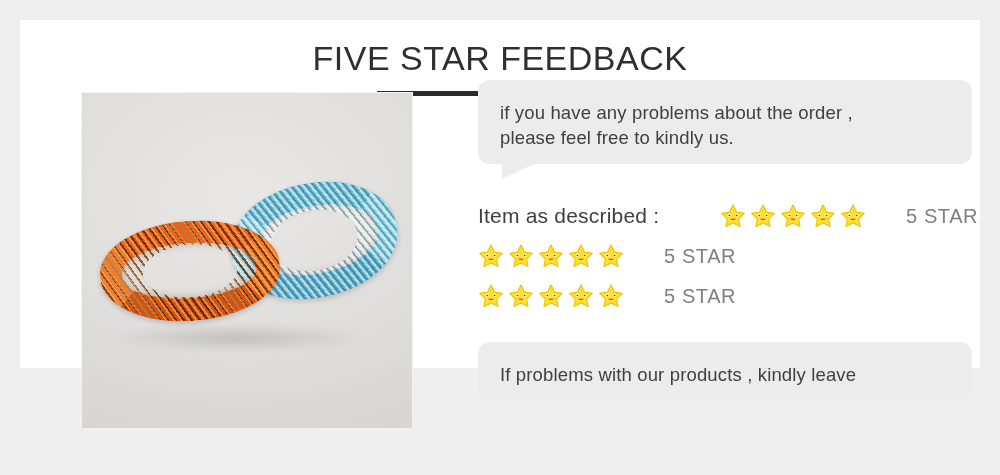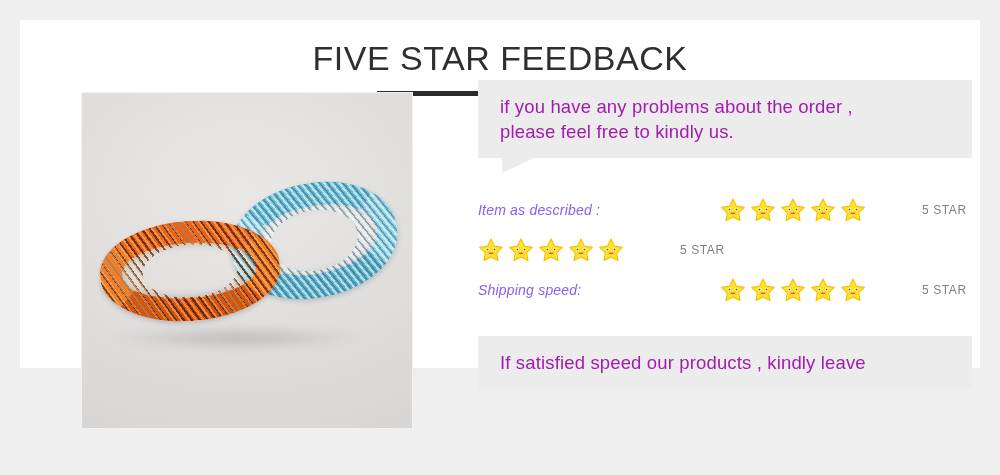--- a/index.html
+++ b/index.html
@@ -168,23 +168,23 @@
   .right-col {
     position: absolute;
     left: 458px;
     top: 60px;
     width: 494px;
   }
 
   .bubble {
     position: relative;
     background: #ececec;
-    border-radius: 0;
-    padding: 14px 18px 14px 22px;
-    color: #a21caf;
+    border-radius: 12px;
+    padding: 20px 18px 14px 22px;
+    color: #404040;
     font-size: 18.5px;
     line-height: 25px;
     letter-spacing: 0.15px;
   }
 
   .bubble-top { margin-top: 0; }
 
   .bubble-top::after {
     content: "";
     position: absolute;
@@ -211,41 +211,40 @@
 
   .rating-row {
     display: flex;
     align-items: center;
     height: 40px;
   }
 
   .rating-label {
     width: 242px;
     flex: 0 0 242px;
-    font-size: 14px;
-    color: #8b5cf6;
+    font-size: 21px;
+    color: #404040;
     letter-spacing: 0.2px;
     white-space: nowrap;
-    font-style: italic;
   }
 
   .stars {
     flex: 0 0 168px;
     display: flex;
     gap: 4px;
     align-items: center;
   }
 
   .star-ico { display: block; }
 
   .rating-value {
-    font-size: 12px;
+    font-size: 20px;
     color: #808080;
     letter-spacing: 0.6px;
-    margin-left: 34px;
+    margin-left: 18px;
     white-space: nowrap;
   }
 </style>
 </head>
 <body>
 
 <div class="page">
   <div class="canvas">
 
     <div class="header">
@@ -383,21 +382,20 @@
                   <circle cx="11.6" cy="15.4" r="1" fill="#4a3a00"></circle>
                   <circle cx="20.4" cy="15.4" r="1" fill="#4a3a00"></circle>
                   <path d="M12.2 19.4 Q16 22.6 19.8 19.4 Z" fill="#e03a1e"></path>
                 </g>
               </svg>
           </div>
           <div class="rating-value">5 STAR</div>
         </div>
 
         <div class="rating-row">
-          <div class="rating-label">Shipping speed:</div>
           <div class="stars">
             <svg class="star-ico" width="26" height="26" viewBox="0 0 32 32">
                 <g>
                   <path d="M16 2.6 L20.3 11.3 L29.9 12.7 L23 19.5 L24.6 29 L16 24.5 L7.4 29 L9 19.5 L2.1 12.7 L11.7 11.3 Z" fill="#ffe033" stroke="#f2c200" stroke-width="1.4" stroke-linejoin="round"></path>
                   <ellipse cx="11.6" cy="15.2" rx="1.9" ry="2.3" fill="#fff7b0"></ellipse>
                   <ellipse cx="20.4" cy="15.2" rx="1.9" ry="2.3" fill="#fff7b0"></ellipse>
                   <circle cx="11.6" cy="15.4" r="1" fill="#4a3a00"></circle>
                   <circle cx="20.4" cy="15.4" r="1" fill="#4a3a00"></circle>
                   <path d="M12.2 19.4 Q16 22.6 19.8 19.4 Z" fill="#e03a1e"></path>
                 </g>
@@ -442,19 +440,19 @@
                   <path d="M12.2 19.4 Q16 22.6 19.8 19.4 Z" fill="#e03a1e"></path>
                 </g>
               </svg>
           </div>
           <div class="rating-value">5 STAR</div>
         </div>
 
       </div>
 
       <div class="bubble bubble-bottom">
-        <p>If satisfied speed our products ,  kindly leave</p>
+        <p>If problems with our products ,  kindly leave</p>
       </div>
 
     </div>
 
   </div>
 </div>
 
 </body></html>

